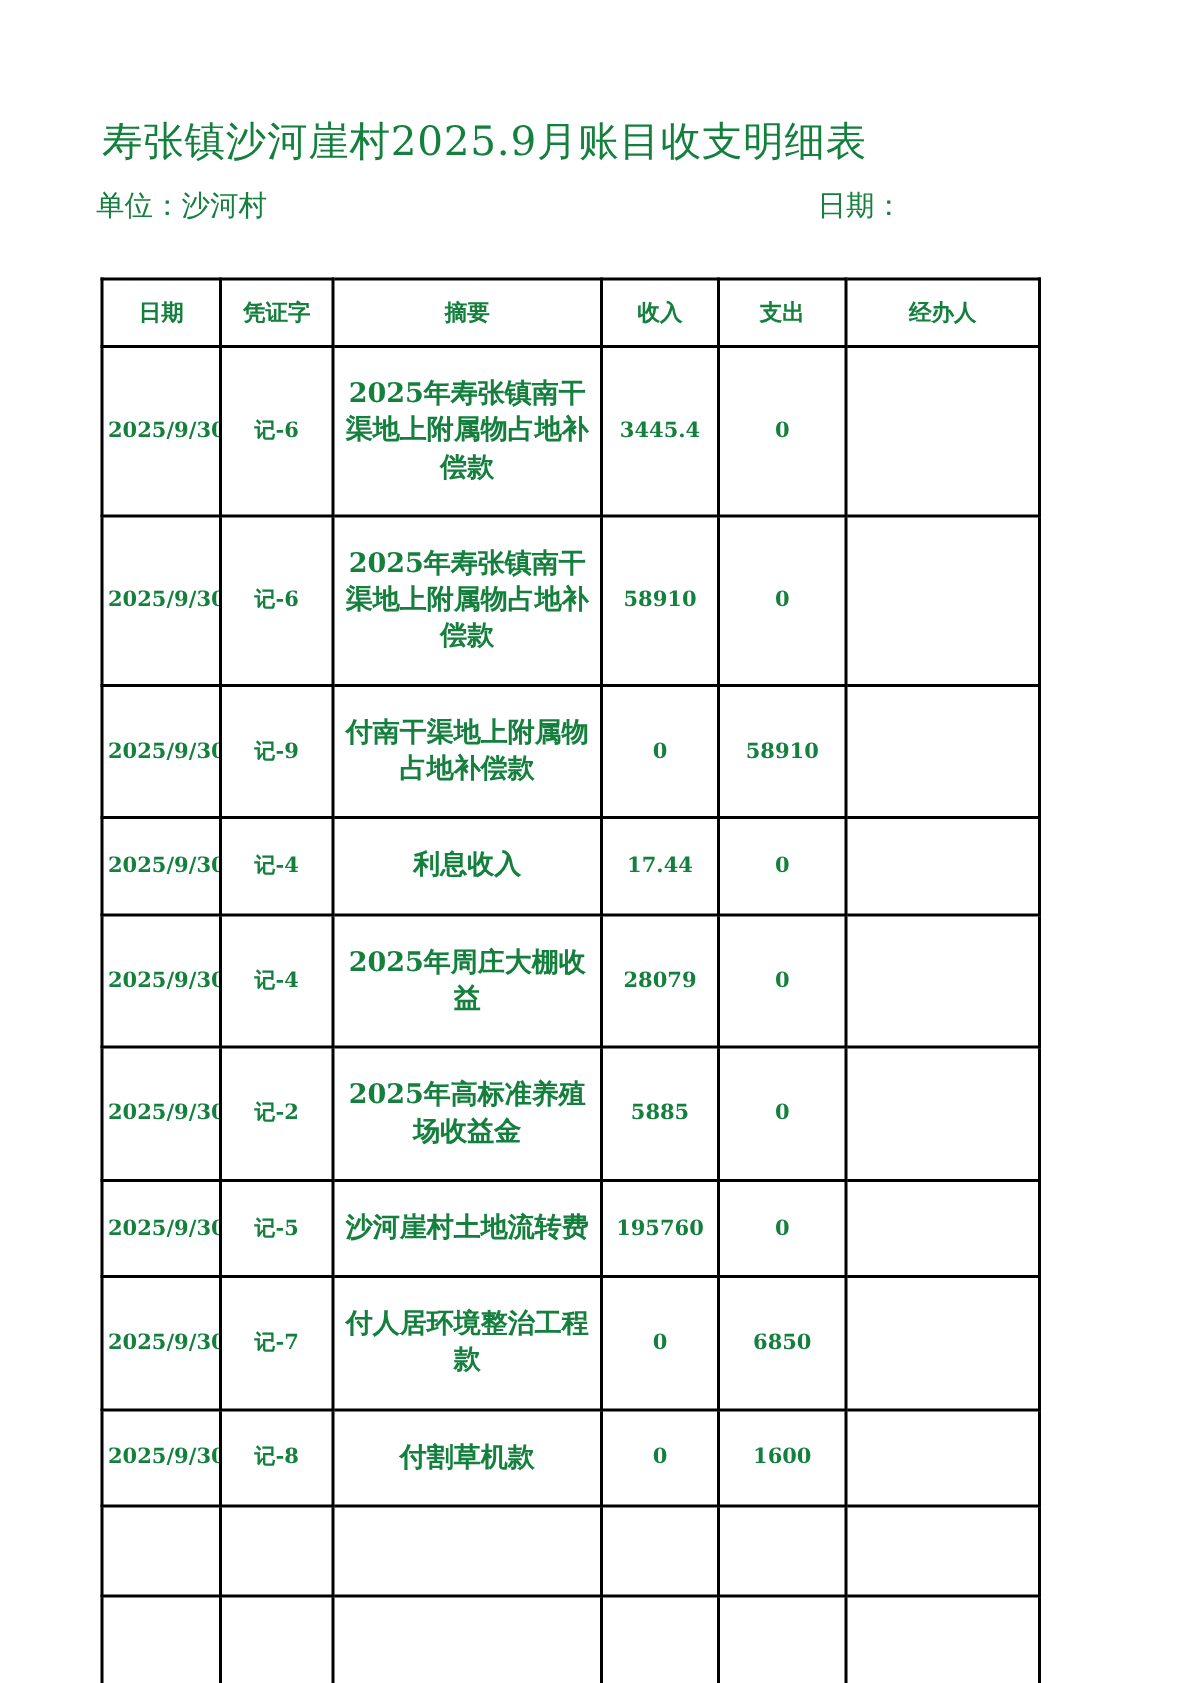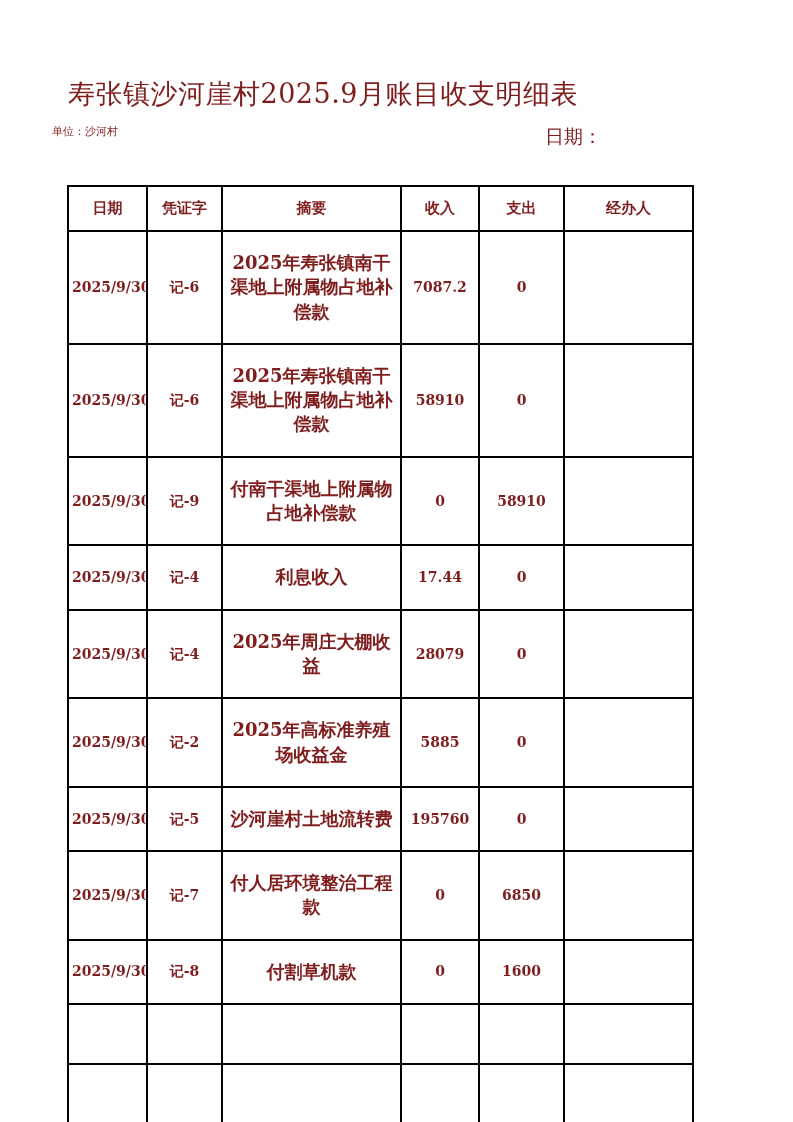--- a/index.html
+++ b/index.html
@@ -1,39 +1,39 @@
 <!DOCTYPE html>
 <html><head>
 <meta charset="utf-8">
 <style>
   html, body { margin: 0; padding: 0; background: #ffffff; }
   .page {
     position: relative;
     width: 793px;
     height: 1122px;
     background: #ffffff;
-    color: #7f1d1d;
+    color: #15803d;
     font-family: "DejaVu Serif", "Liberation Serif", serif;
     overflow: hidden;
   }
   .doc-title {
     position: absolute;
     left: 68px;
     top: 76px;
     margin: 0;
     font-size: 27px;
     font-weight: normal;
     letter-spacing: 0.5px;
     white-space: nowrap;
   }
   .unit-label {
     position: absolute;
-    left: 52px;
+    left: 64px;
     top: 124px;
-    font-size: 11px;
+    font-size: 19px;
     white-space: nowrap;
   }
   .date-label {
     position: absolute;
     left: 545px;
     top: 124px;
     font-size: 19px;
     white-space: nowrap;
   }
   table.ledger {
@@ -111,21 +111,21 @@
         <th>收入</th>
         <th>支出</th>
         <th>经办人</th>
       </tr>
     </thead>
     <tbody id="ledger-body">
         <tr>
           <td class="cell-date">2025/9/30</td>
           <td class="cell-voucher">记-6</td>
           <td class="cell-summary">2025年寿张镇南干渠地上附属物占地补偿款</td>
-          <td class="cell-income">7087.2</td>
+          <td class="cell-income">3445.4</td>
           <td class="cell-expense">0</td>
           <td class="cell-handler"></td>
         </tr>
         <tr>
           <td class="cell-date">2025/9/30</td>
           <td class="cell-voucher">记-6</td>
           <td class="cell-summary">2025年寿张镇南干渠地上附属物占地补偿款</td>
           <td class="cell-income">58910</td>
           <td class="cell-expense">0</td>
           <td class="cell-handler"></td>

